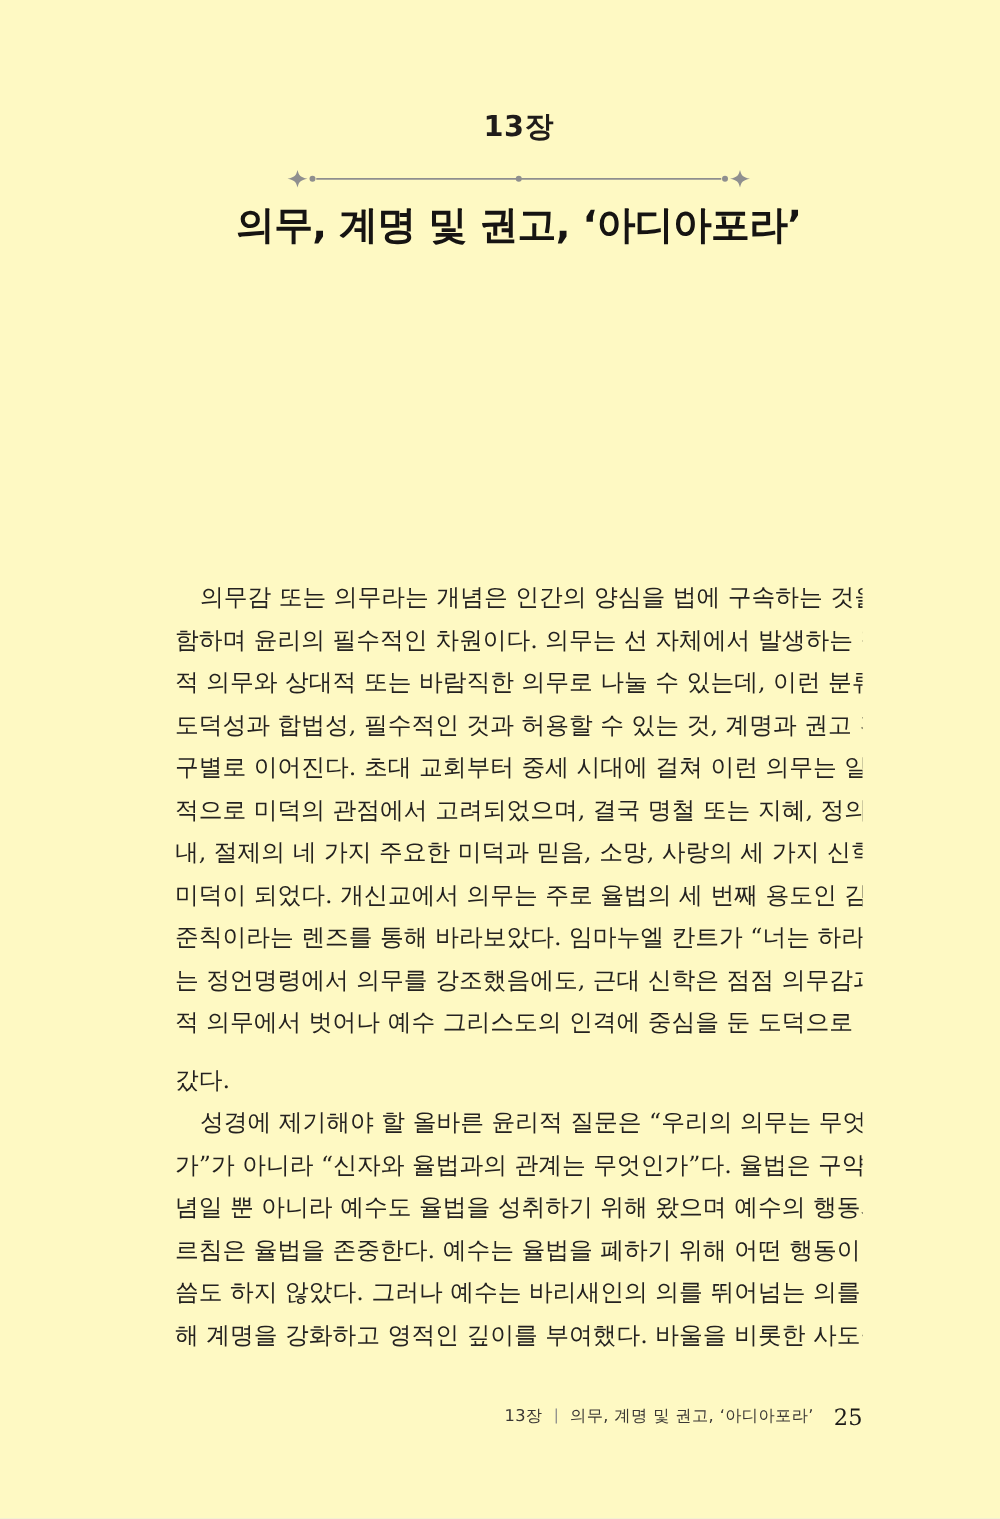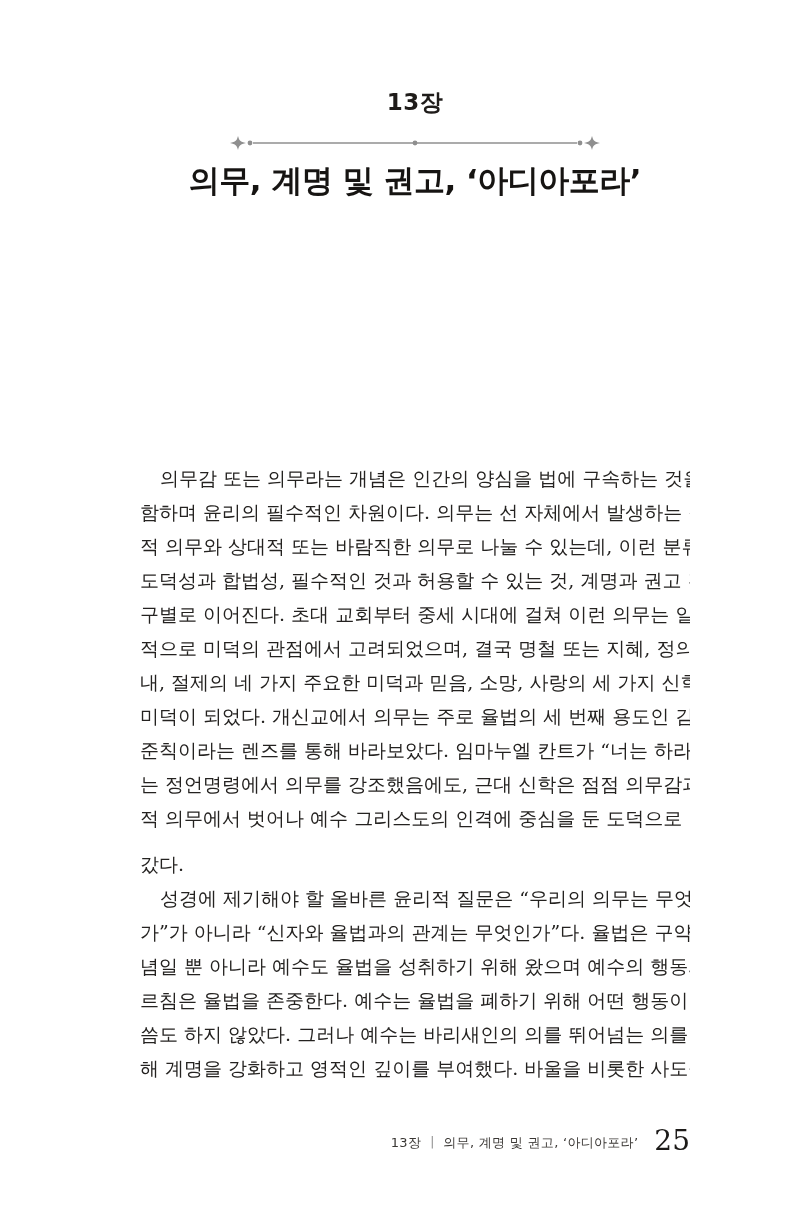--- a/index.html
+++ b/index.html
@@ -2,21 +2,21 @@
 <html><head>
 <meta charset="utf-8">
 <style>
   * { margin: 0; padding: 0; box-sizing: border-box; }
   html, body { background: #e8e8e8; }
   .page {
     position: relative;
     width: 800px;
     height: 1215px;
     margin: 0 auto;
-    background: #ffffff;
+    background: #fef9c3;
     overflow: hidden;
   }
   
   .chapter-num {
     position: absolute;
     top: 86px;
     left: 140px;
     width: 550px;
     text-align: center;
     font-family: "DejaVu Sans", "Liberation Sans", sans-serif;
@@ -85,21 +85,21 @@
   }
   .footer-sep {
     font-family: "DejaVu Sans", "Liberation Sans", sans-serif;
     font-size: 12px;
     color: #8a8a8a;
     margin: 0 9px;
     vertical-align: 1px;
   }
   .footer-page {
     font-family: "DejaVu Serif", "Liberation Serif", serif;
-    font-size: 28px;
+    font-size: 18px;
     color: #1c1a18;
     margin-left: 16px;
     vertical-align: -3px;
   }
 </style>
 </head>
 <body>
 
 <div class="page">
 

